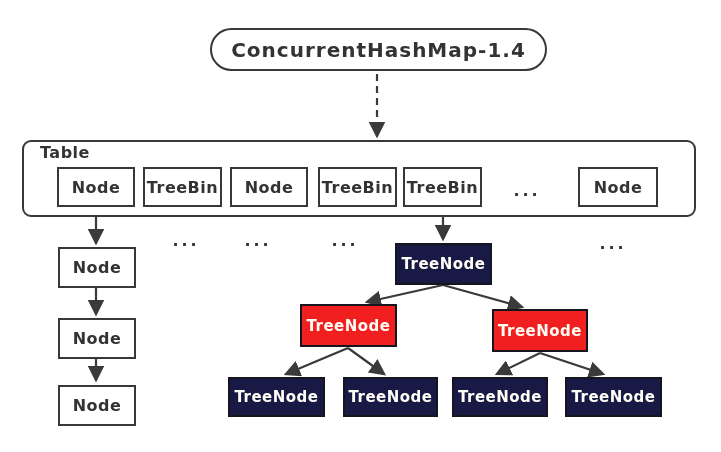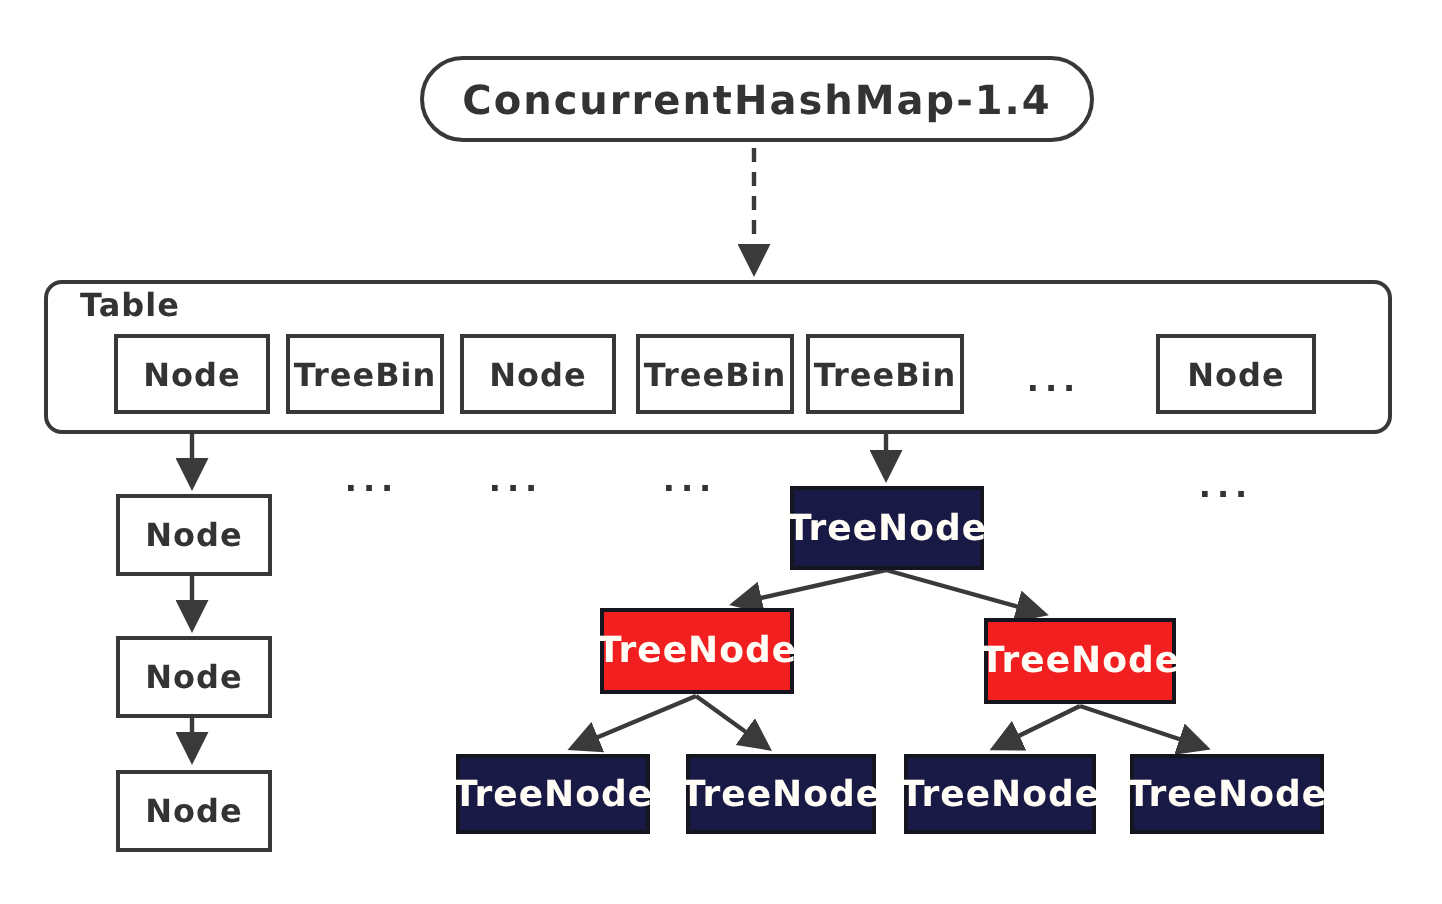--- a/index.html
+++ b/index.html
@@ -73,21 +73,21 @@
     font-size: 16px;
     color: #333333;
     letter-spacing: 3px;
     z-index: 2;
     transform: translate(-50%, -50%);
   }
 
   .tree-node {
     color: #fffdf5;
     border: 2.5px solid #15151f;
-    font-size: 18px;
+    font-size: 15px;
   }
   .tn-navy { background: #191945; }
   .tn-red  { background: #f11f1f; }
 </style>
 </head>
 <body>
 
 <div class="canvas">
 
   <svg class="wires" viewBox="0 0 721 452" xmlns="http://www.w3.org/2000/svg">

